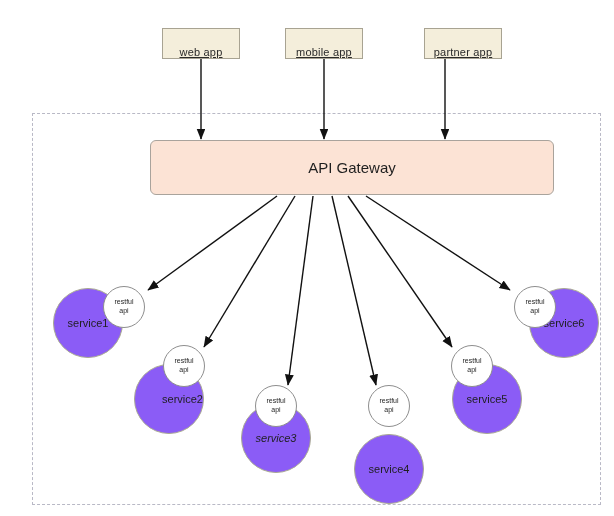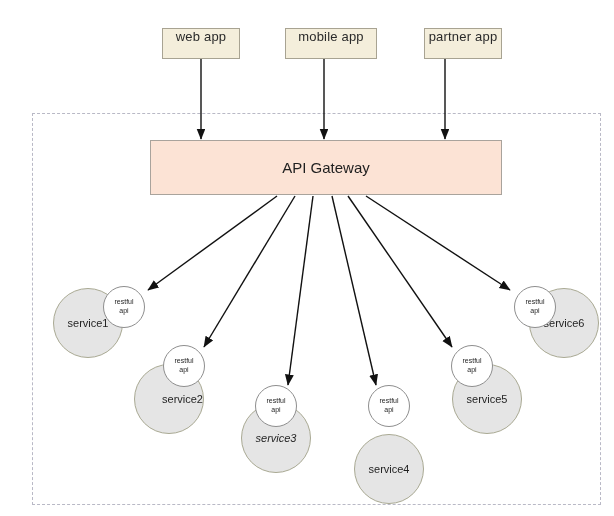--- a/index.html
+++ b/index.html
@@ -30,25 +30,26 @@
     box-sizing: border-box;
     background: transparent;
   }
   
   .client-box {
     position: absolute;
     box-sizing: border-box;
     background: #f4eedb;
     border: 1px solid #a8a392;
     display: flex;
-    align-items: flex-start;
-    justify-content: center;
-    font-size: 13px;
+    align-items: flex-end;
+    justify-content: center;
+    font-size: 11px;
     color: #2a2a2a;
     letter-spacing: .2px;
+    text-decoration: underline;
   }
   
   .gateway-box {
     position: absolute;
     left: 150px;
     top: 140px;
     width: 348px;
     height: 55px;
     box-sizing: border-box;
     background: #fce3d5;
@@ -68,21 +69,21 @@
     height: 516px;
     pointer-events: none;
   }
   
   .service-node {
     position: absolute;
   }
   .service-circle {
     position: absolute;
     border-radius: 50%;
-    background: #e5e5e5;
+    background: #8b5cf6;
     border: 1px solid #a9a993;
     display: flex;
     align-items: center;
     justify-content: center;
     font-size: 11px;
     color: #1f1f1f;
     box-sizing: border-box;
   }
   .api-circle {
     position: absolute;
@@ -125,29 +126,29 @@
         <line x1="332" y1="196" x2="376" y2="385" stroke="#111111" stroke-width="1.4" marker-end="url(#arrowhead)"></line>
         <line x1="348" y1="196" x2="452" y2="347" stroke="#111111" stroke-width="1.4" marker-end="url(#arrowhead)"></line>
         <line x1="366" y1="196" x2="510" y2="290" stroke="#111111" stroke-width="1.4" marker-end="url(#arrowhead)"></line>
       </g>
   </svg>
 
   <div id="clients-layer">
       <div class="client-box" style="left: 162px; top: 28px; width: 78px; height: 31px;">
         <span>web app</span>
       </div>
-      <div class="client-box" style="left: 285px; top: 28px; width: 92px; height: 31px;">
+      <div class="client-box" style="left: 285px; top: 28px; width: 78px; height: 31px;">
         <span>mobile app</span>
       </div>
       <div class="client-box" style="left: 424px; top: 28px; width: 78px; height: 31px;">
         <span>partner app</span>
       </div>
     </div>
 
-  <div class="gateway-box" style="left: 150px; top: 140px; width: 352px; height: 55px;">
+  <div class="gateway-box" style="left: 150px; top: 140px; width: 404px; height: 55px; border-radius: 6px;">
     <span>API Gateway</span>
   </div>
 
   <div id="services-layer">
       <div class="service-node">
         <div class="service-circle" style="left: 53px; top: 288px; width: 70px; height: 70px;">
           <span>service1</span>
         </div>
         <div class="api-circle" style="left: 103px; top: 286px; width: 42px; height: 42px;">
           <span>restful</span>

